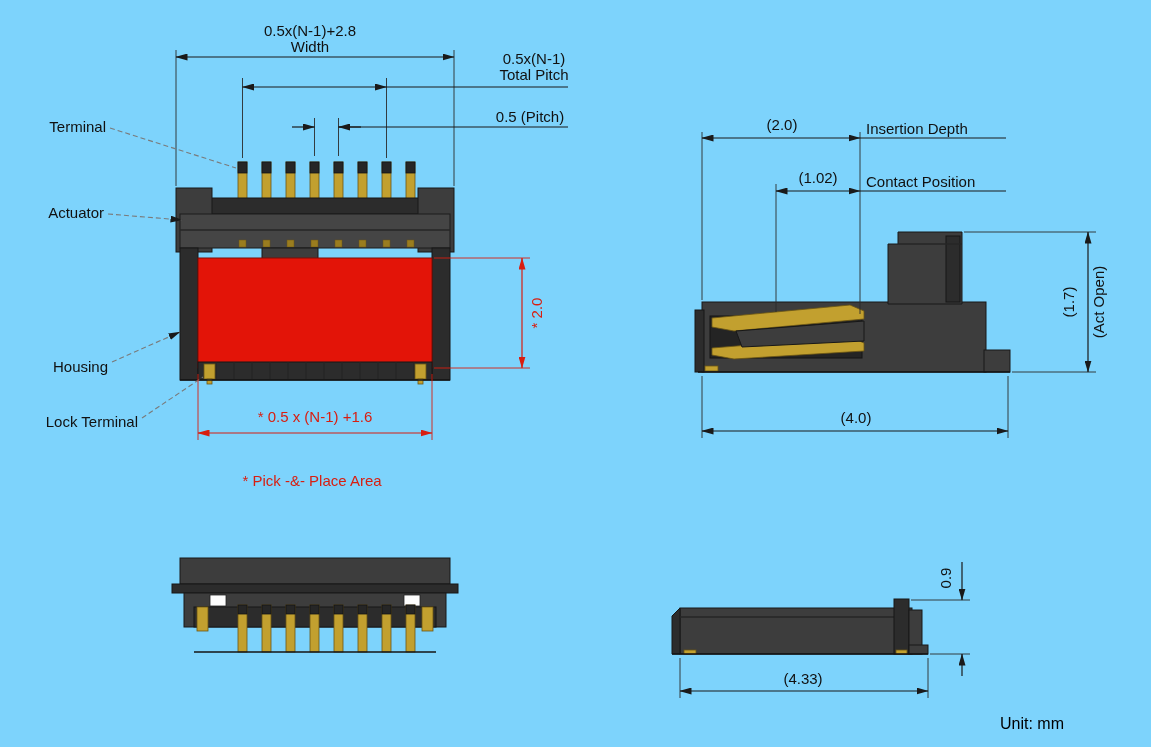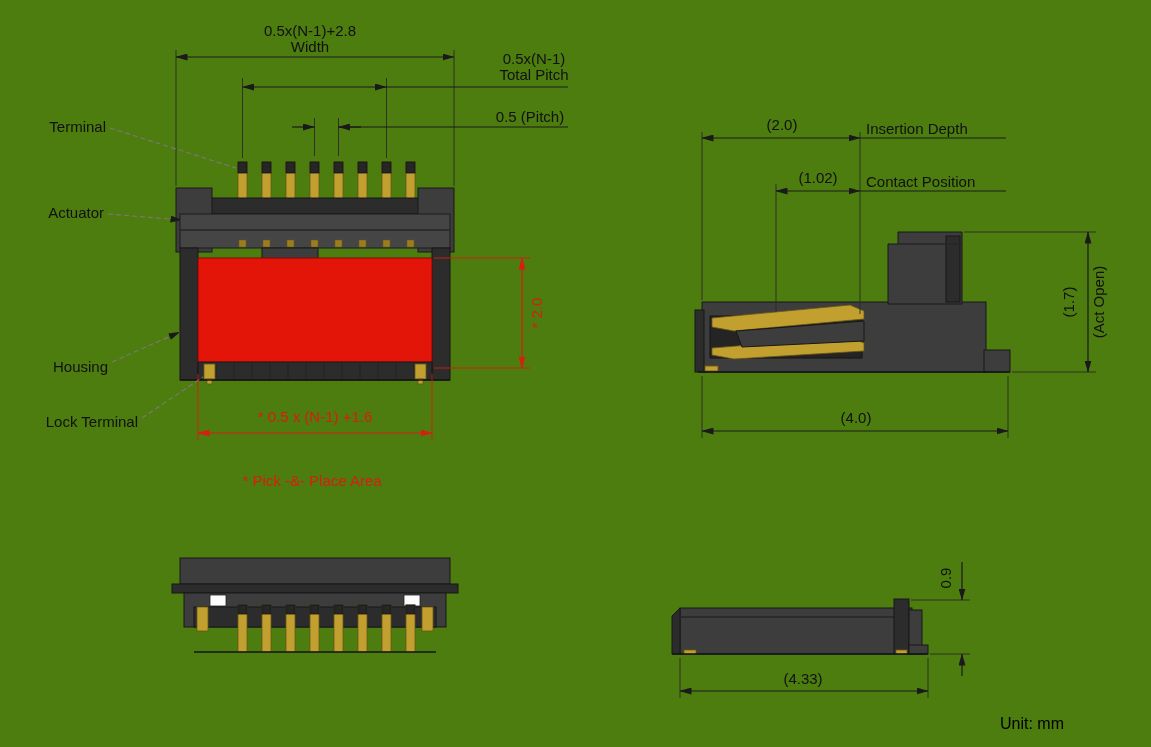--- a/index.html
+++ b/index.html
@@ -1,16 +1,16 @@
 <!DOCTYPE html>
 <html><head>
 <meta charset="utf-8">
 <style>
   html,body{margin:0;padding:0;background:#ffffff;}
-  .canvas{position:relative;width:1151px;height:747px;background:#4d7c0f;overflow:hidden;
+  .canvas{position:relative;width:1151px;height:747px;background:#7dd3fc;overflow:hidden;
           font-family:"Liberation Sans","DejaVu Sans",sans-serif;}
   svg{position:absolute;left:0;top:0;}
   text{font-family:"Liberation Sans","DejaVu Sans",sans-serif;font-size:15px;fill:#111111;}
   text.red{fill:#d81e10;}
   text.unit{font-size:16px;fill:#000000;}
   .dimline{stroke:#1a1a1a;stroke-width:1.2;fill:none;}
   .extline{stroke:#2a2a2a;stroke-width:0.9;fill:none;}
   .dimline-r{stroke:#d81e10;stroke-width:1.2;fill:none;}
   .extline-r{stroke:#d81e10;stroke-width:0.9;fill:none;}
   .leader{stroke:#7a7a7a;stroke-width:1.1;stroke-dasharray:5 3;fill:none;}

